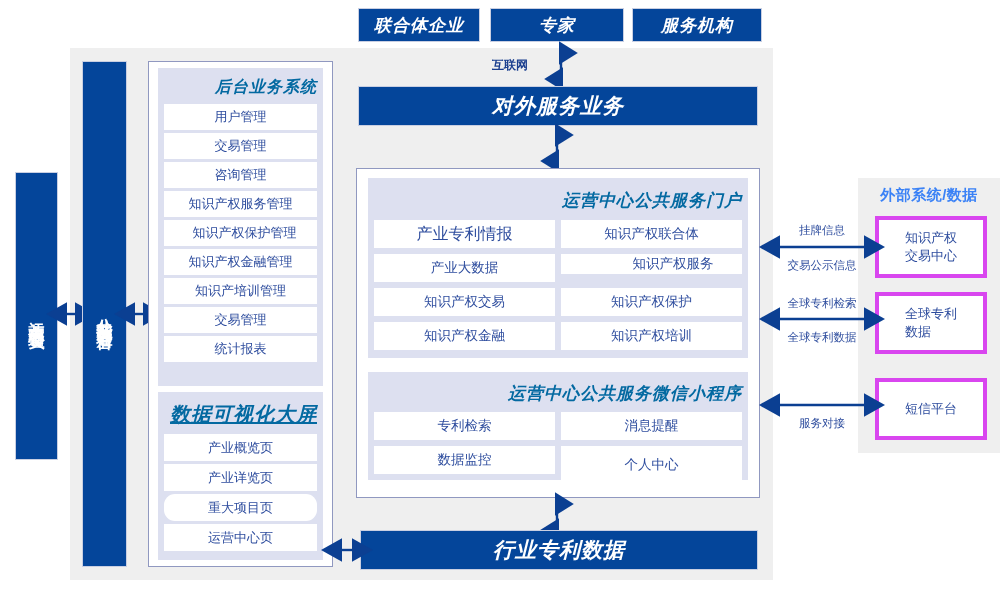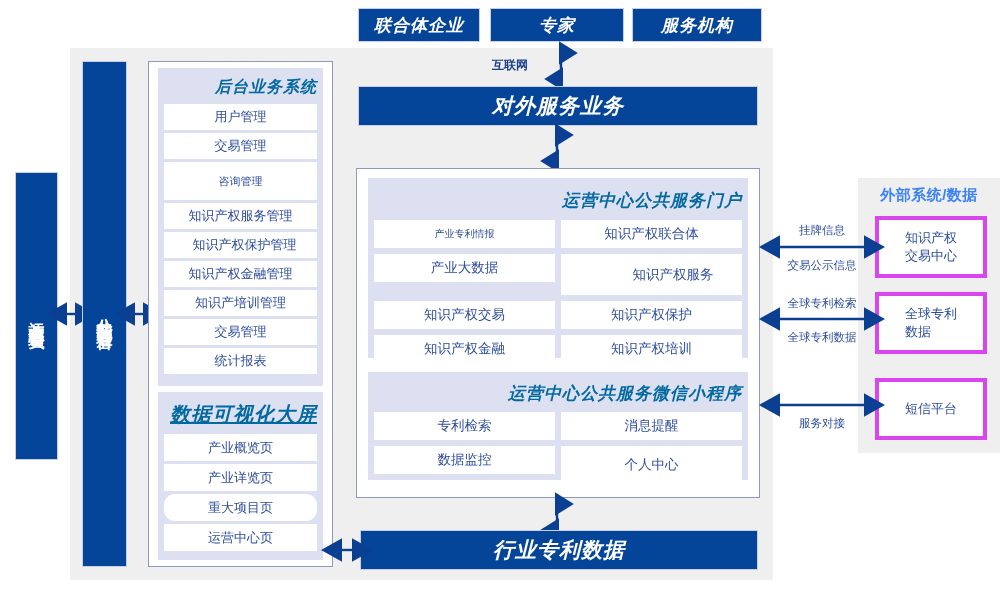--- a/index.html
+++ b/index.html
@@ -132,24 +132,24 @@
 
   <svg class="abs" style="left:548px; top:128px;" width="20" height="40">
     <line x1="9" y1="7" x2="9" y2="33" stroke="#0b3f92" stroke-width="2.4" marker-start="url(#ar-up)" marker-end="url(#ar-dn)"></line>
   </svg>
 
   <div class="abs whitepanel" style="left:356px; top:168px; width:404px; height:330px;"></div>
 
   <div class="abs lavgroup" style="left:368px; top:178px; width:380px; height:180px;">
     <div class="grouptitle" style="font-size:17px; padding:5px 0 8px;">运营中心公共服务门户</div>
     <div class="col2">
-      <div class="cell" style="height:28px; font-size:10px;">产业专利情报</div>
+      <div class="cell" style="height:28px; font-size:16px;">产业专利情报</div>
       <div class="cell" style="height:28px; font-size:13.5px;">知识产权联合体</div>
       <div class="cell" style="height:28px; font-size:13.5px;">产业大数据</div>
-      <div class="cell" style="height:41px; font-size:13.5px;padding-left:43px;">知识产权服务</div>
+      <div class="cell" style="height:20px; font-size:13.5px;padding-left:43px;">知识产权服务</div>
       <div class="cell" style="height:28px; font-size:13.5px;">知识产权交易</div>
       <div class="cell" style="height:28px; font-size:13.5px;">知识产权保护</div>
       <div class="cell" style="height:28px; font-size:13.5px;">知识产权金融</div>
       <div class="cell" style="height:28px; font-size:13.5px;">知识产权培训</div>
     </div>
   </div>
 
   <div class="abs lavgroup" style="left:368px; top:372px; width:380px; height:108px;">
     <div class="grouptitle" style="font-size:17px; padding:4px 0 7px;">运营中心公共服务微信小程序</div>
     <div class="col2">
@@ -192,21 +192,21 @@
     <line x1="7" y1="9" x2="19" y2="9" stroke="#0b3f92" stroke-width="2.4" marker-start="url(#ar-l)" marker-end="url(#ar-r)"></line>
   </svg>
 
   <div class="abs whitepanel" style="left:148px; top:61px; width:185px; height:506px;"></div>
 
   <div class="abs lavgroup" style="left:158px; top:68px; width:165px; height:318px;">
     <div class="grouptitle" style="font-size:16px; padding:3px 0 6px;">后台业务系统</div>
     <div class="col1">
       <div class="cell" style="height:26px; font-size:13px;">用户管理</div>
       <div class="cell" style="height:26px; font-size:13px;">交易管理</div>
-      <div class="cell" style="height:38px; font-size:11px;">咨询管理</div>
+      <div class="cell" style="height:26px; font-size:13px;">咨询管理</div>
       <div class="cell" style="height:26px; font-size:13px;">知识产权服务管理</div>
       <div class="cell" style="height:26px; font-size:13px;padding-left:8px;">知识产权保护管理</div>
       <div class="cell" style="height:26px; font-size:13px;">知识产权金融管理</div>
       <div class="cell" style="height:26px; font-size:13px;">知识产培训管理</div>
       <div class="cell" style="height:26px; font-size:13px;">交易管理</div>
       <div class="cell" style="height:26px; font-size:13px;">统计报表</div>
     </div>
   </div>
 
   <div class="abs lavgroup" style="left:158px; top:392px; width:165px; height:168px;">

